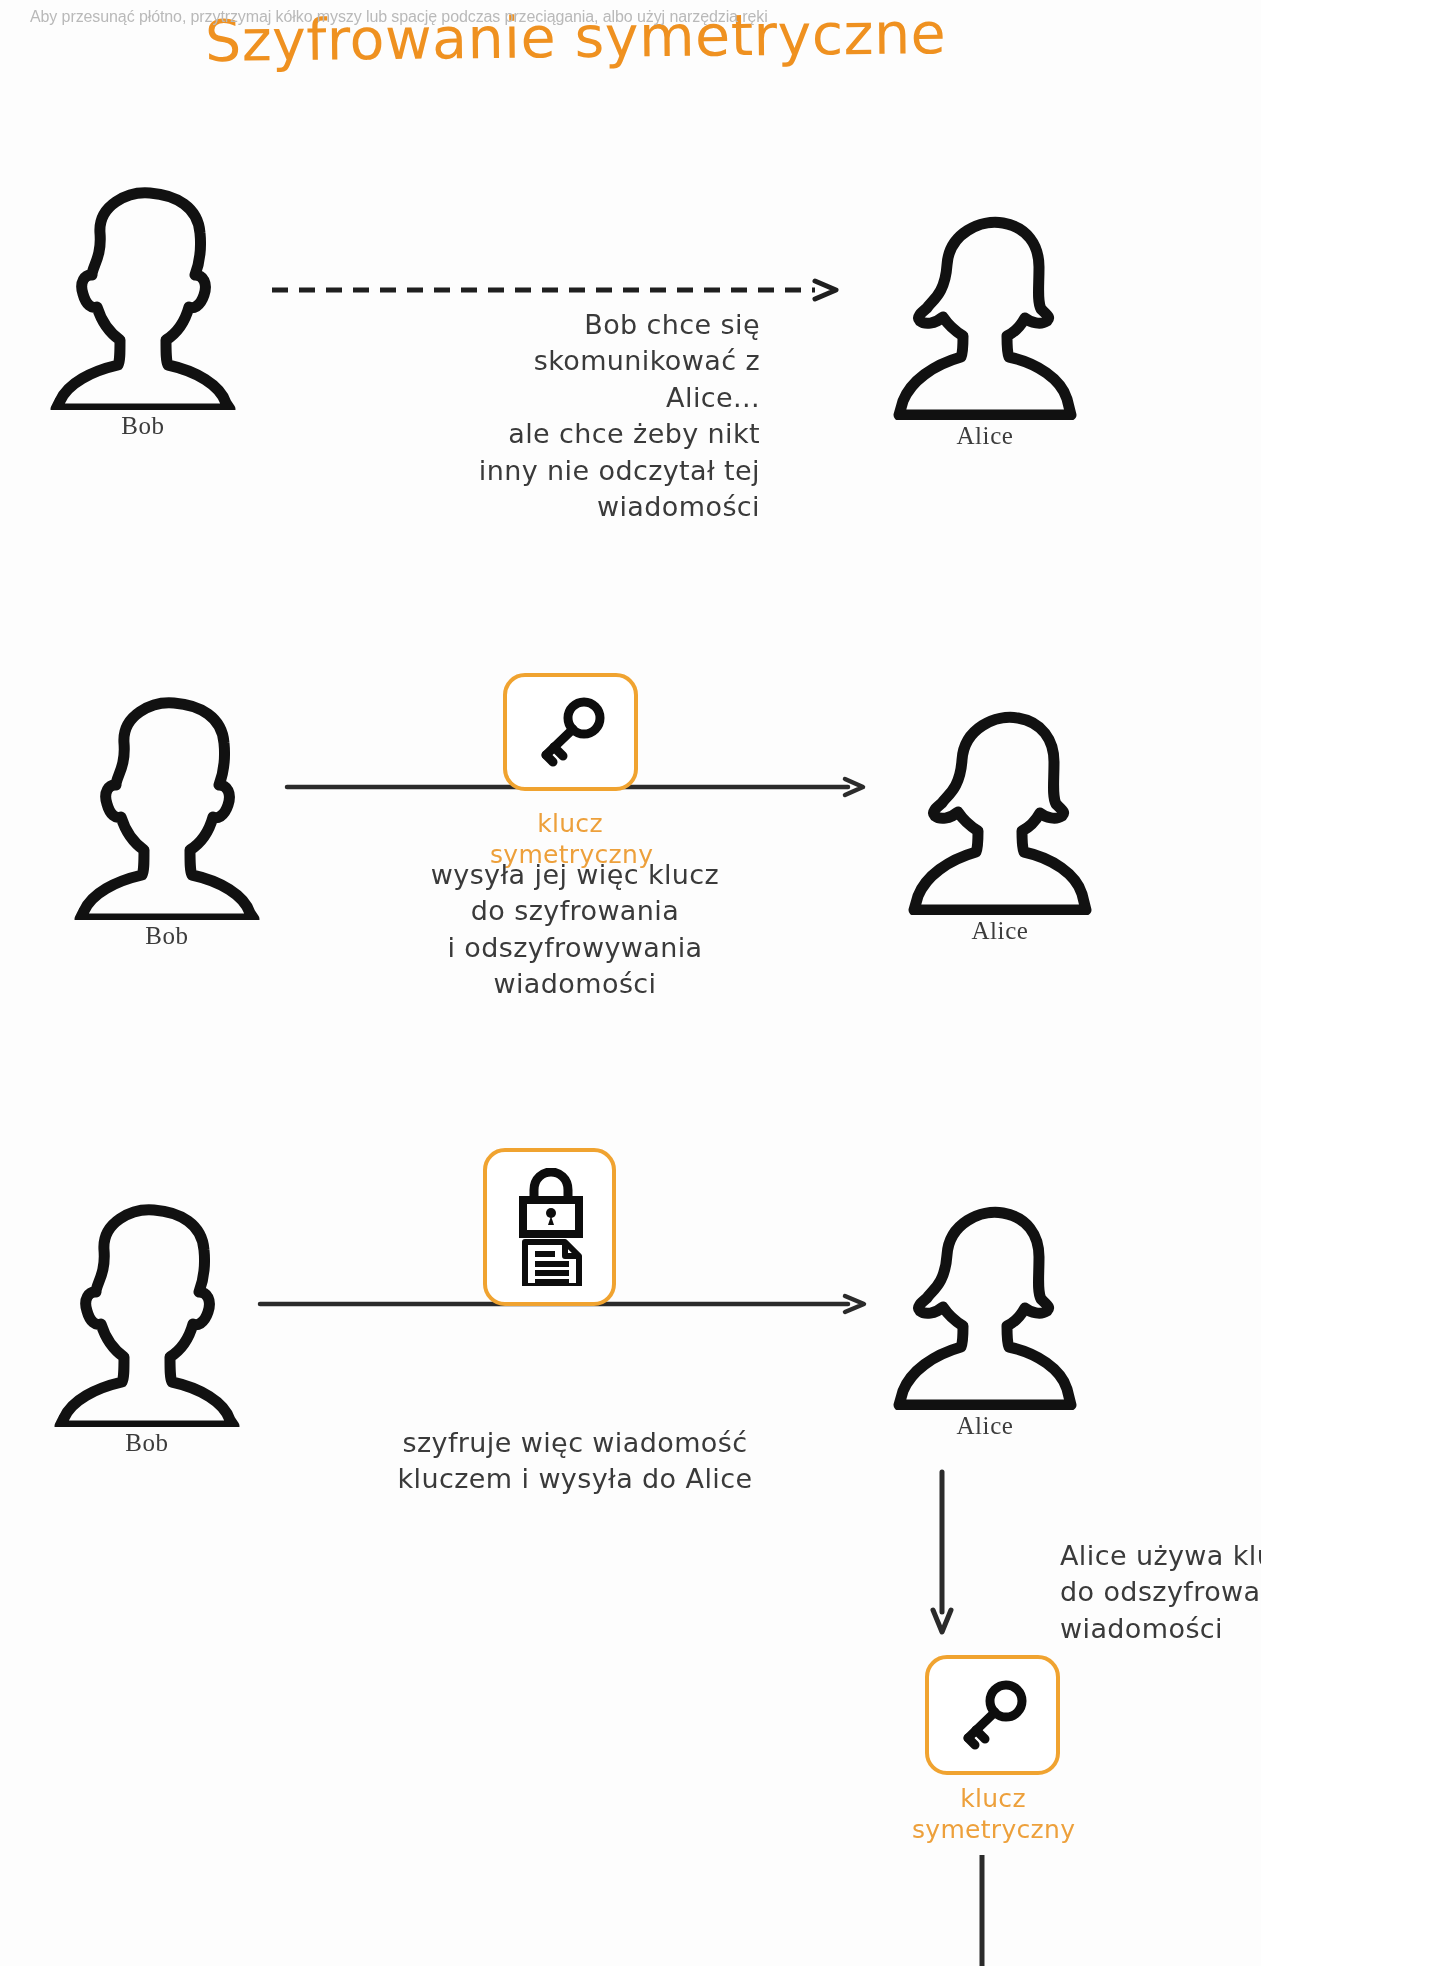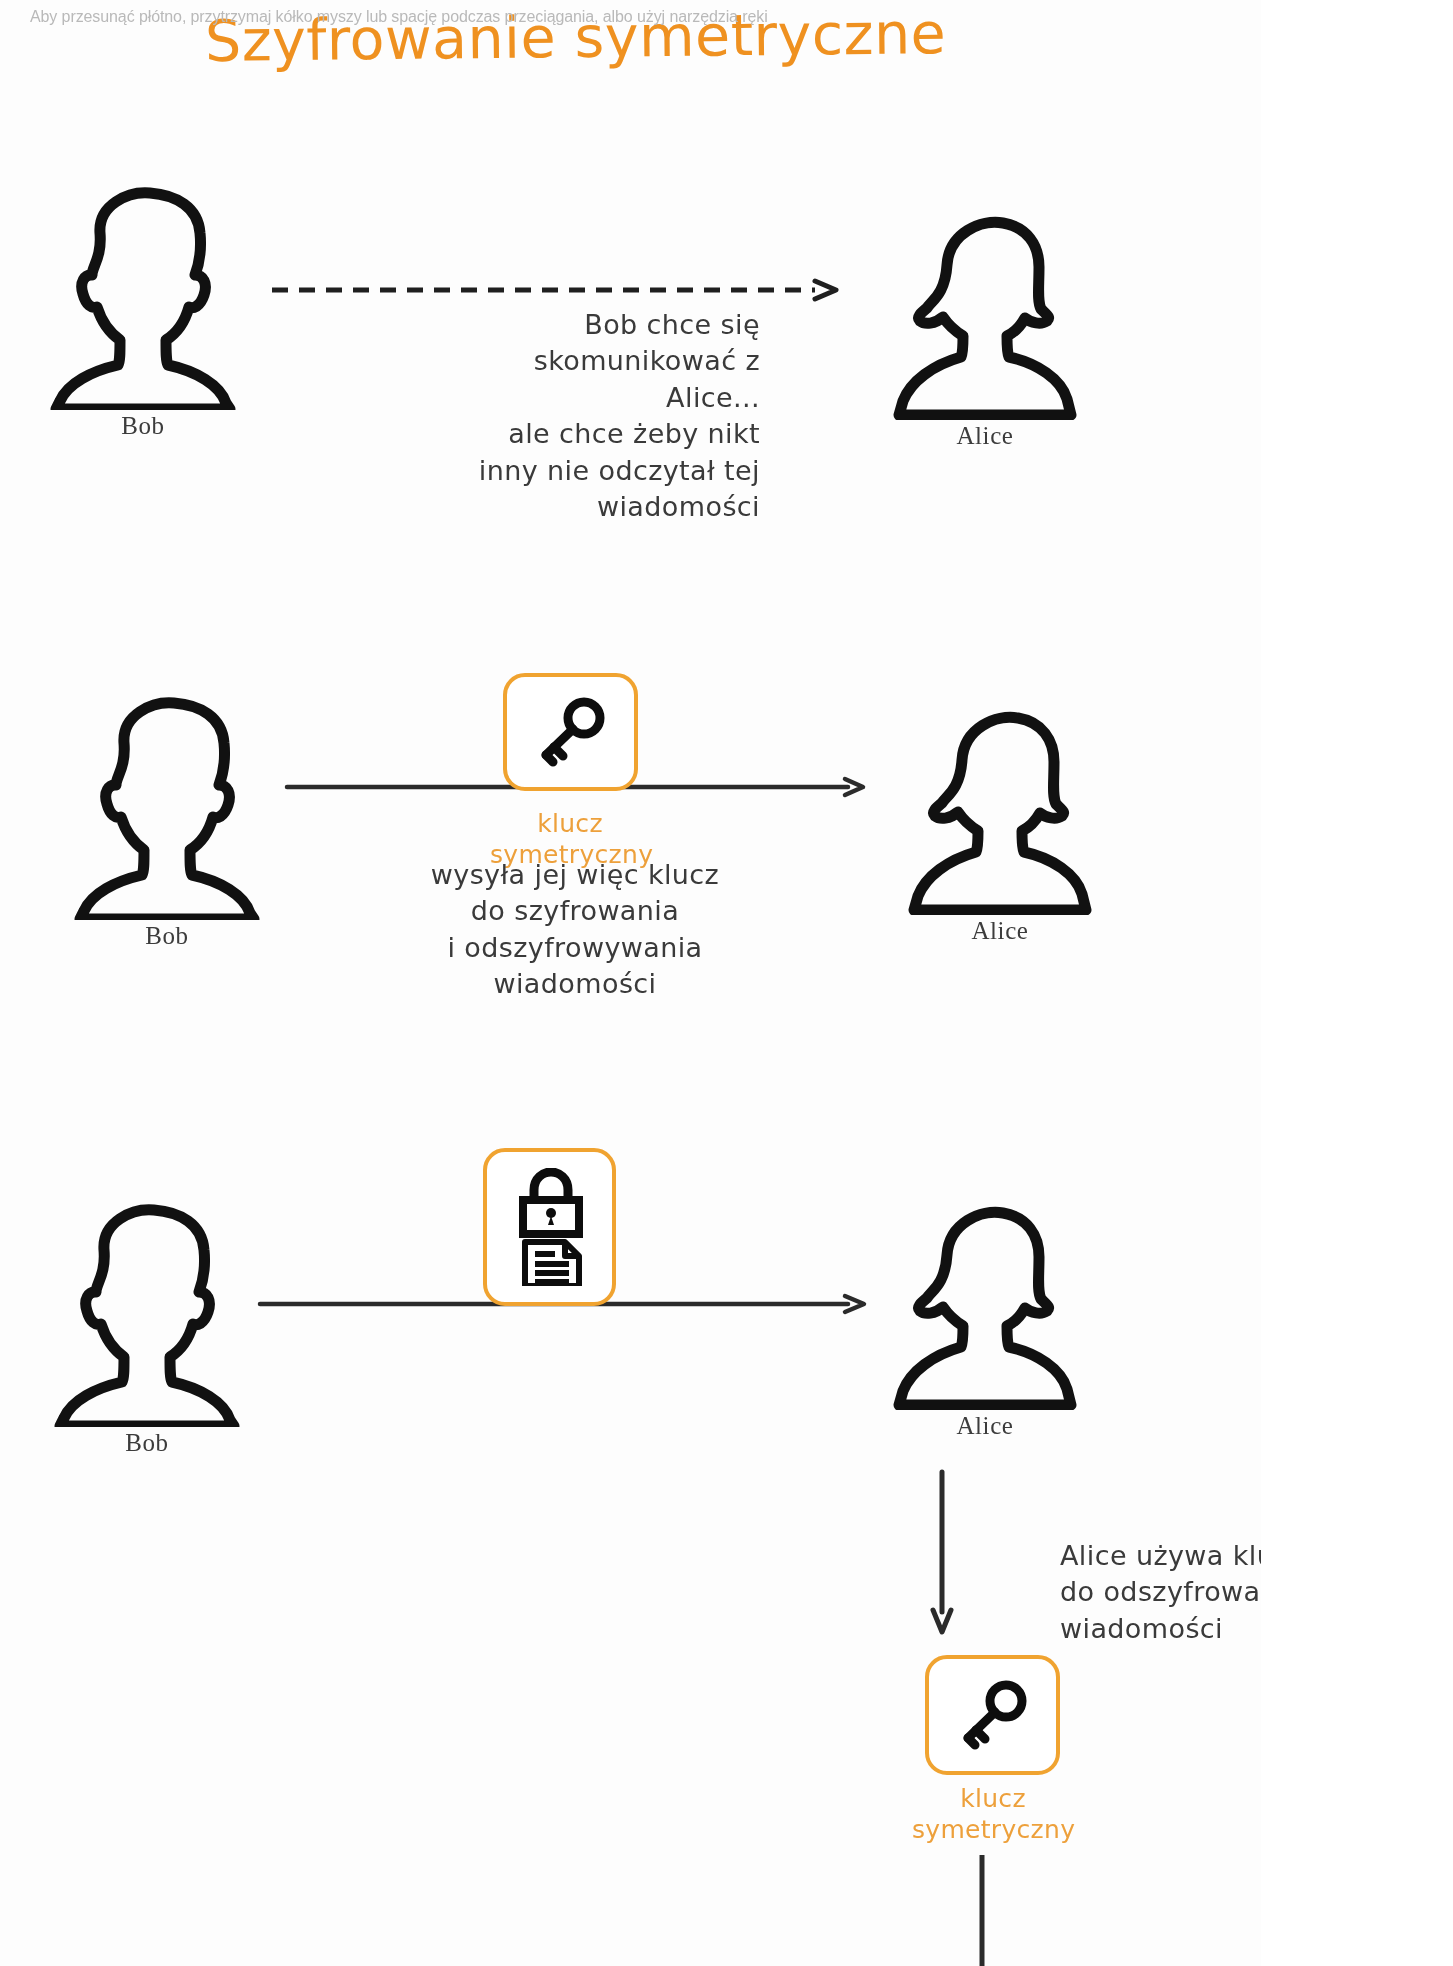--- a/index.html
+++ b/index.html
@@ -248,20 +248,22 @@
   </div>
 
   <div class="arrow" style="left:258px; top:1292px;">
     <svg width="620" height="24" viewBox="0 0 620 24">
       <line x1="2" y1="12" x2="590" y2="12" stroke="#2b2b2b" stroke-width="4.5" stroke-linecap="round"></line>
       <path d="M587 4 L 606 12 L 587 20" fill="none" stroke="#2b2b2b" stroke-width="4.5" stroke-linecap="round" stroke-linejoin="round"></path>
     </svg>
   </div>
 
 
+  <div class="hand" style="left:385px; top:1425px; width:380px;">szyfruje więc wiadomość
+kluczem i wysyła do Alice</div>
 
   <div class="arrow" style="left:925px; top:1470px;">
     <svg width="34" height="170" viewBox="0 0 34 170">
       <line x1="17" y1="2" x2="17" y2="142" stroke="#2b2b2b" stroke-width="5" stroke-linecap="round"></line>
       <path d="M8 140 L 17 162 L 26 140" fill="none" stroke="#2b2b2b" stroke-width="5" stroke-linecap="round" stroke-linejoin="round"></path>
     </svg>
   </div>
 
   <div class="hand" style="left:1060px; top:1538px; width:390px; text-align:left;">Alice używa klucza
 do odszyfrowania wiadomości</div>

